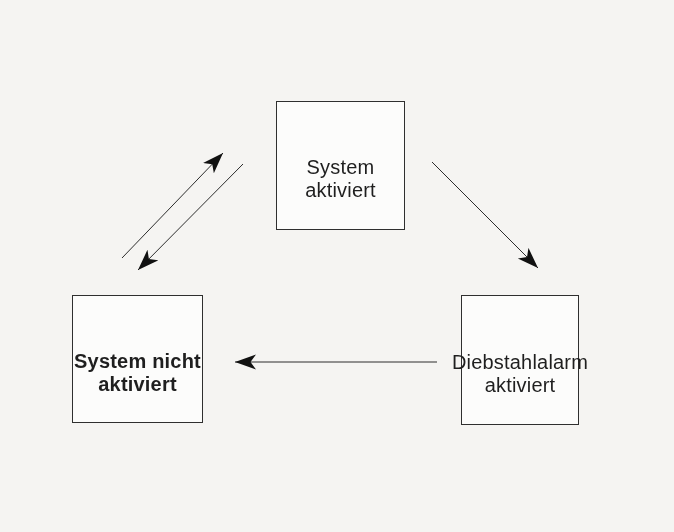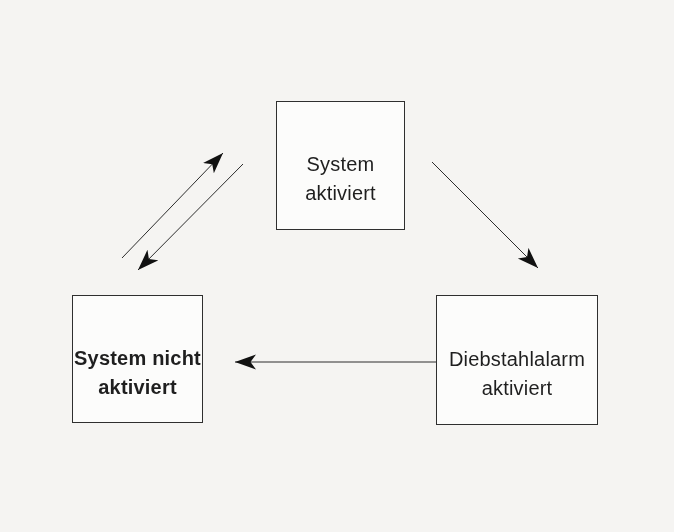--- a/index.html
+++ b/index.html
@@ -27,34 +27,34 @@
     box-sizing: border-box;
     background: #fcfcfb;
     border: 1px solid #2f2f2f;
     display: flex;
     align-items: center;
     justify-content: center;
     text-align: center;
   }
   .node-label {
     font-size: 20px;
-    line-height: 29px;
+    line-height: 23px;
     color: #1f1f1f;
     white-space: pre-line;
     letter-spacing: 0.2px;
     margin-top: 27px;
   }
   #node-system-aktiviert {
     left: 276px; top: 101px; width: 129px; height: 129px;
   }
   #node-system-nicht-aktiviert {
     left: 72px; top: 295px; width: 131px; height: 128px; font-weight: bold;
   }
   #node-diebstahlalarm-aktiviert {
-    left: 436px; top: 295px; width: 162px; height: 130px;
+    left: 461px; top: 295px; width: 118px; height: 130px;
   }
   .edge-line {
     stroke: #2d2d2d;
     stroke-width: 1;
   }
 </style>
 </head>
 <body>
 
 <div class="stage">

